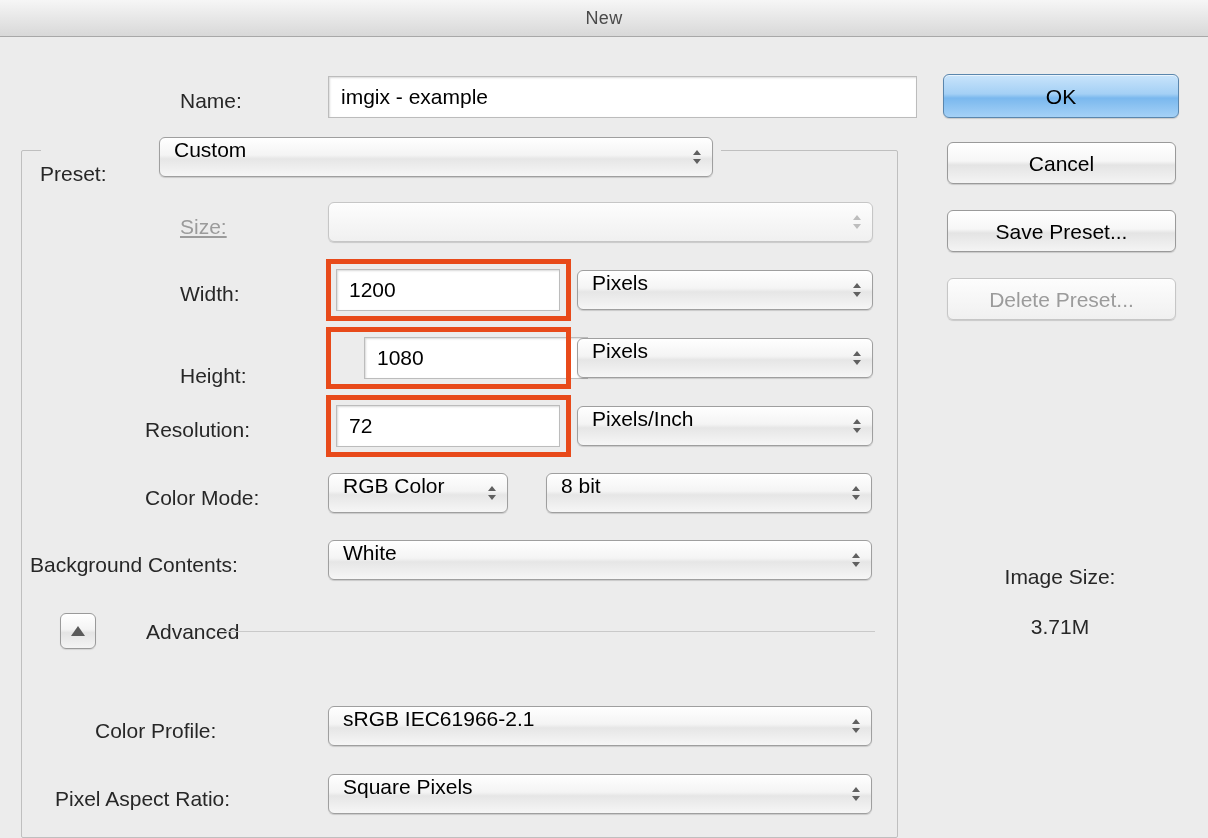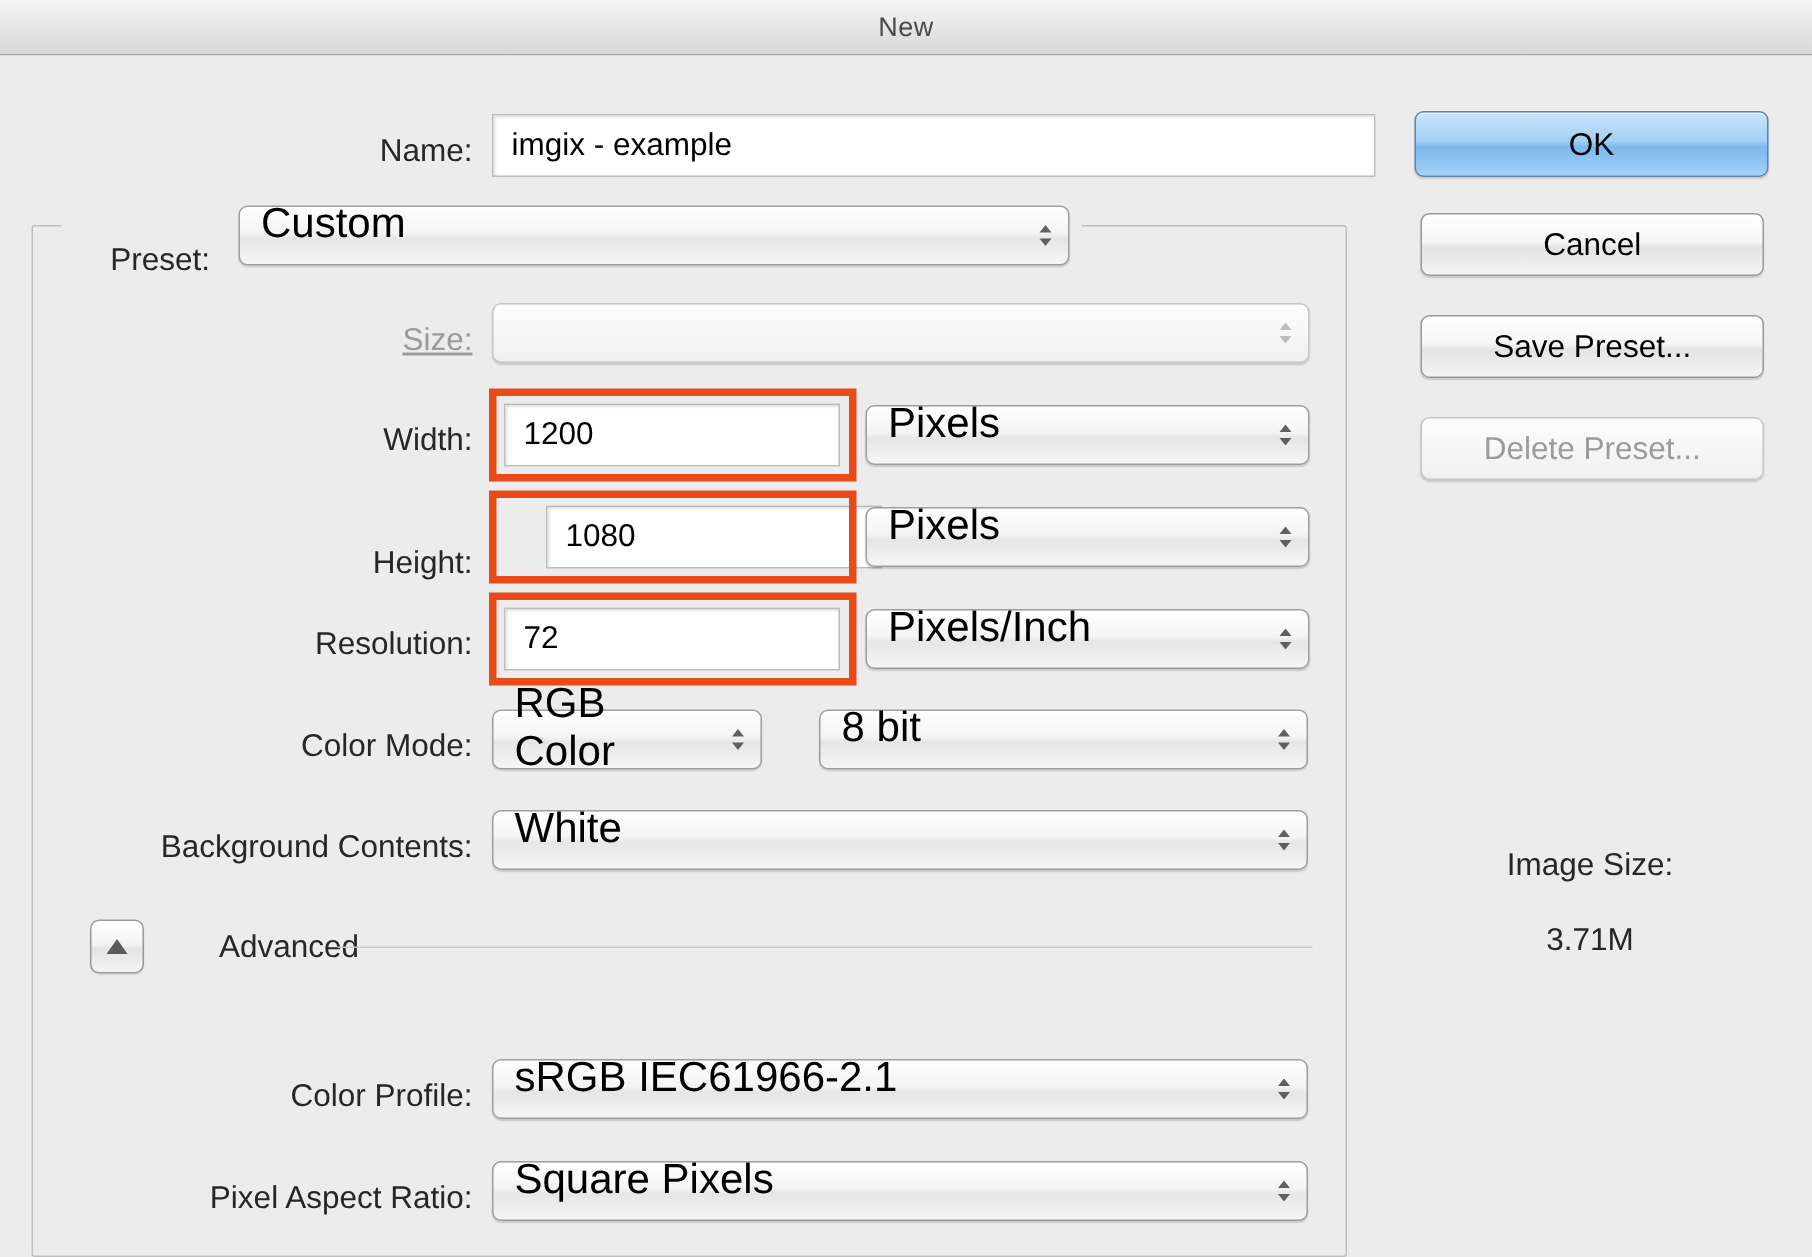--- a/index.html
+++ b/index.html
@@ -31,21 +31,21 @@
     position: relative;
     background: #ececec;
     height: calc(838px - 37px);
   }
 
   
   .label {
     position: absolute;
     font-size: 21px;
     color: #272727;
-    text-align: right;
+    text-align: left;
   }
   .label.disabled { color: #9b9b9b; text-decoration: underline; }
 
   
   .text-input {
     position: absolute;
     background: #fff;
     border: 1px solid #bcbcbc;
     box-shadow: inset 1px 1px 2px rgba(0,0,0,0.15);
     font-size: 21px;
@@ -55,25 +55,24 @@
     font-family: inherit;
   }
 
   
   .popup {
     position: absolute;
     background: linear-gradient(#ffffff, #f4f4f4 45%, #e6e6e6 55%, #f6f6f6);
     border: 1px solid #9f9f9f;
     border-radius: 6px;
     box-shadow: 0 1px 0 rgba(255,255,255,0.5) inset, 0 1px 1px rgba(0,0,0,0.15);
-    font-size: 28px;
+    font-size: 21px;
     padding: 0 30px 16px 14px;
     box-sizing: border-box;
     display: flex;
-    align-items: center;
     cursor: default;
   }
   .popup.disabled {
     color: #9b9b9b;
     background: linear-gradient(#fdfdfd, #f0f0f0);
     border-color: #c6c6c6;
   }
   .popup .tick {
     position: absolute;
     right: 10px;

